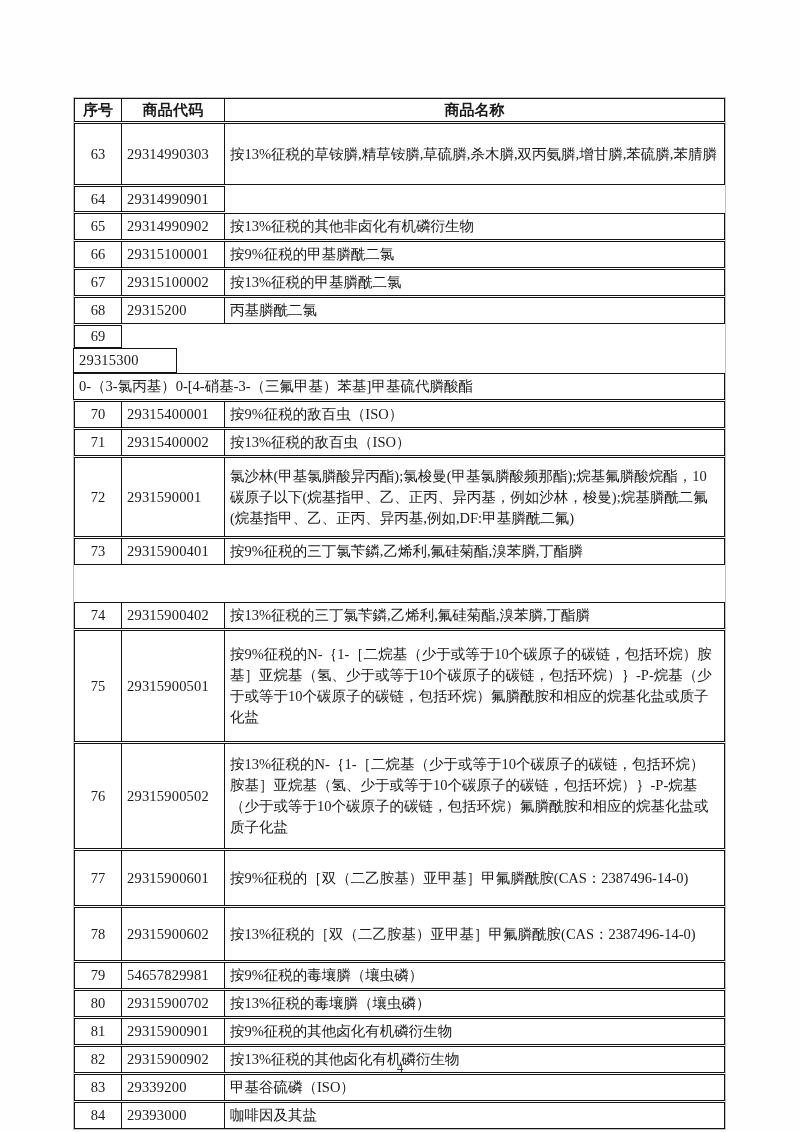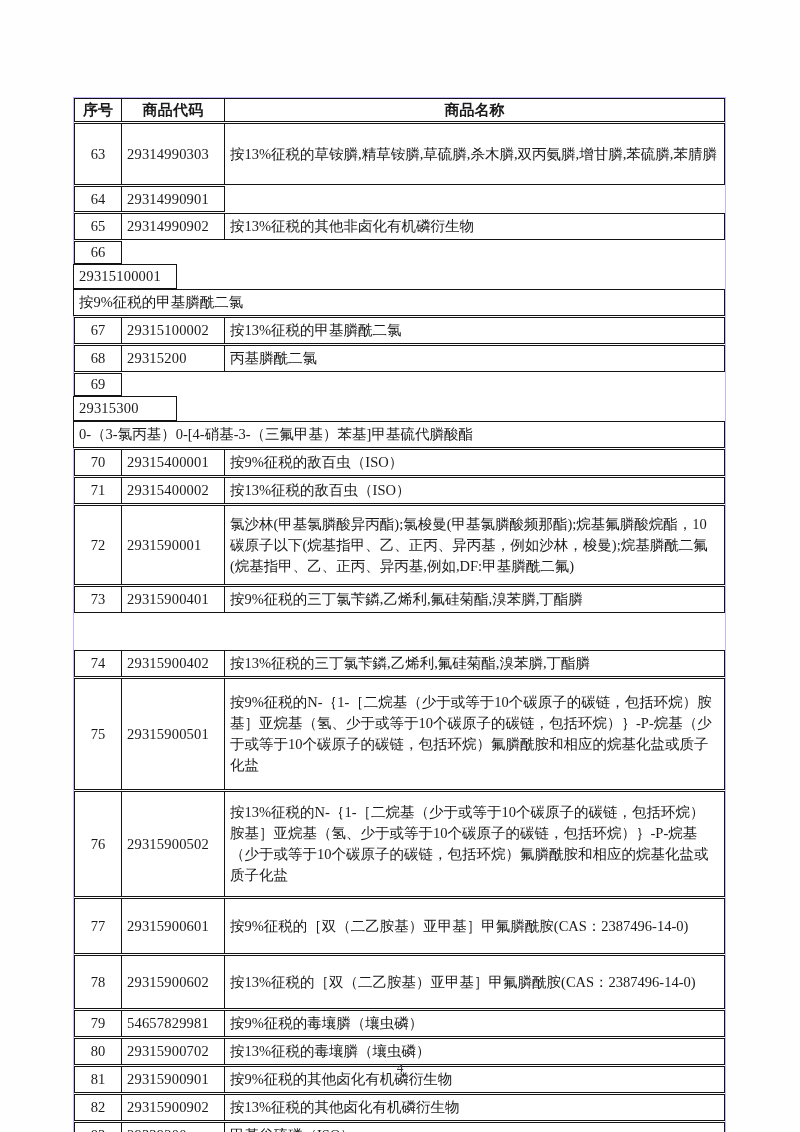--- a/index.html
+++ b/index.html
@@ -69,21 +69,21 @@
   </div>
       <div class="trow" style="min-height: 26px;">
     <div class="cell col-no">64</div>
     <div class="cell col-code">29314990901</div>
   </div>
       <div class="trow" style="min-height: 26px;">
     <div class="cell col-no">65</div>
     <div class="cell col-code">29314990902</div>
     <div class="cell col-name">按13%征税的其他非卤化有机磷衍生物</div>
   </div>
-      <div class="trow" style="min-height: 26px; flex-direction: column;">
+      <div class="trow" style="min-height: 26px;">
     <div class="cell col-no">66</div>
     <div class="cell col-code">29315100001</div>
     <div class="cell col-name">按9%征税的甲基膦酰二氯</div>
   </div>
       <div class="trow" style="min-height: 26px;">
     <div class="cell col-no">67</div>
     <div class="cell col-code">29315100002</div>
     <div class="cell col-name">按13%征税的甲基膦酰二氯</div>
   </div>
       <div class="trow" style="min-height: 26px;">

